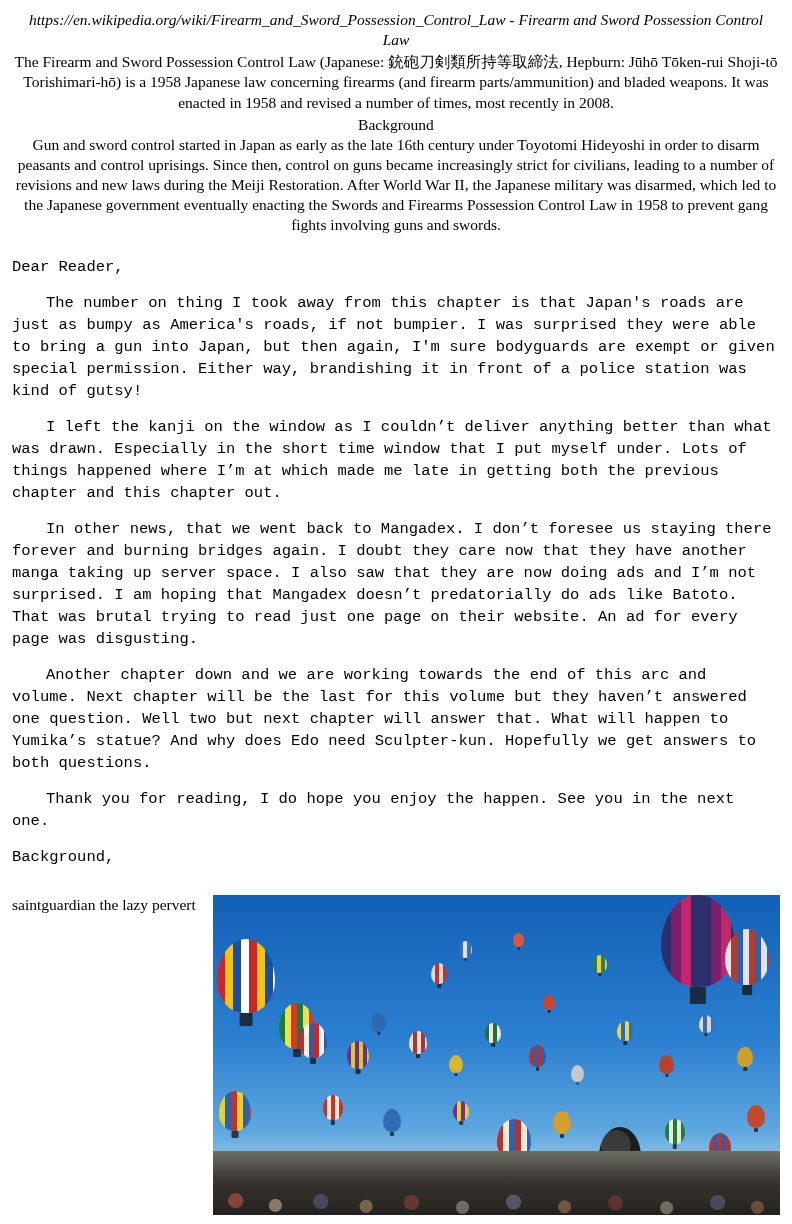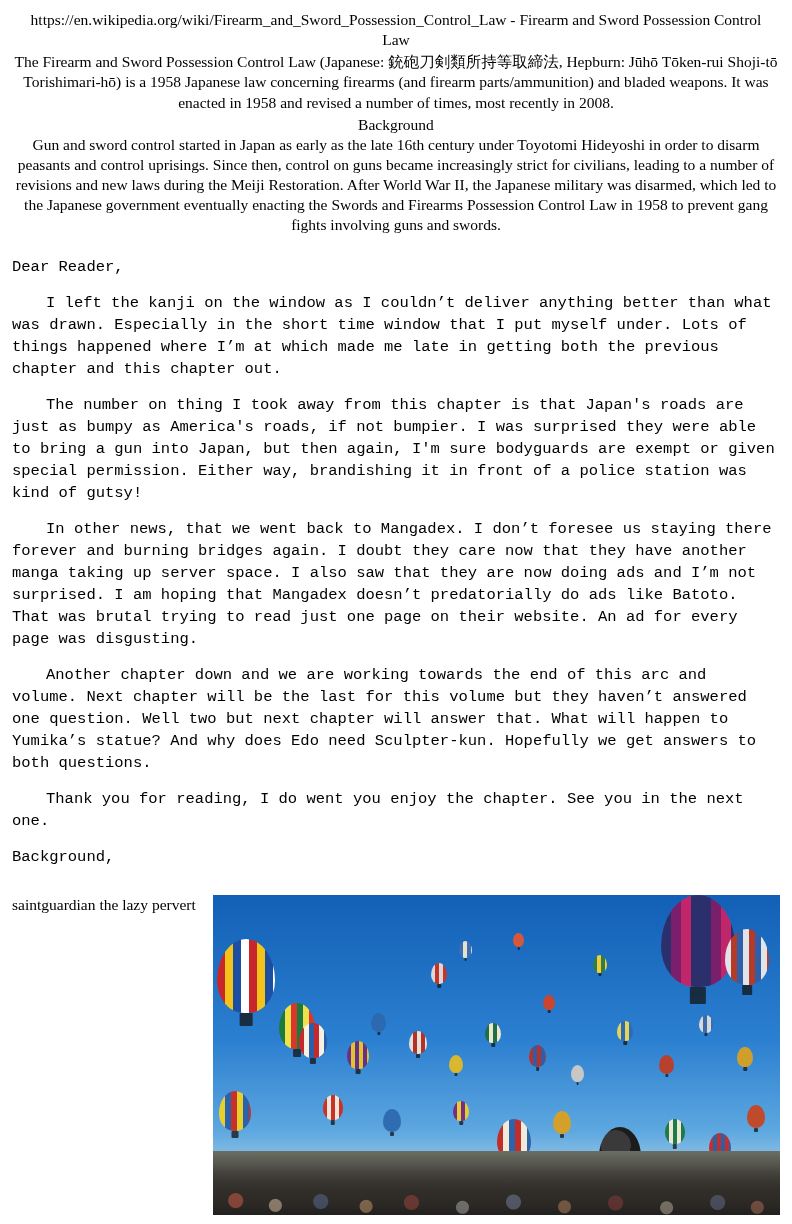--- a/index.html
+++ b/index.html
@@ -21,20 +21,21 @@
     box-sizing: border-box;
     padding: 10px 12px 0 12px;
   }
   .centered {
     text-align: center;
     font-size: 15.5px;
     line-height: 1.30;
   }
   .header-line {
     margin: 0 8px;
+    font-style: italic;
   }
   .intro {
     margin-top: 2px;
   }
   .section-title {
     margin-top: 2px;
   }
   .background-body {
     margin-top: 0px;
   }
@@ -132,25 +133,25 @@
 
   <div class="centered">
     <div class="header-line">https://en.wikipedia.org/wiki/Firearm_and_Sword_Possession_Control_Law - Firearm and Sword Possession Control Law</div>
     <div class="intro">The Firearm and Sword Possession Control Law (Japanese: 銃砲刀剣類所持等取締法, Hepburn: Jūhō Tōken-rui Shoji-tō Torishimari-hō) is a 1958 Japanese law concerning firearms (and firearm parts/ammunition) and bladed weapons. It was enacted in 1958 and revised a number of times, most recently in 2008.</div>
     <div class="section-title">Background</div>
     <div class="background-body">Gun and sword control started in Japan as early as the late 16th century under Toyotomi Hideyoshi in order to disarm peasants and control uprisings. Since then, control on guns became increasingly strict for civilians, leading to a number of revisions and new laws during the Meiji Restoration. After World War II, the Japanese military was disarmed, which led to the Japanese government eventually enacting the Swords and Firearms Possession Control Law in 1958 to prevent gang fights involving guns and swords.</div>
   </div>
 
   <div class="letter">
     <p>Dear Reader,</p>
+    <p class="indent">The number on thing I took away from this chapter is that Japan's roads are just as bumpy as America's roads, if not bumpier.  I was surprised they were able to bring a gun into Japan, but then again, I'm sure bodyguards are exempt or given special permission.  Either way, brandishing it in front of a police station was kind of gutsy!</p>
     <p class="indent">I left the kanji on the window as I couldn’t deliver anything better than what was drawn.  Especially in the short time window that I put myself under.  Lots of things happened where I’m at which made me late in getting both the previous chapter and this chapter out.</p>
-    <p class="indent">The number on thing I took away from this chapter is that Japan's roads are just as bumpy as America's roads, if not bumpier.  I was surprised they were able to bring a gun into Japan, but then again, I'm sure bodyguards are exempt or given special permission.  Either way, brandishing it in front of a police station was kind of gutsy!</p>
     <p class="indent">In other news, that we went back to Mangadex.  I don’t foresee us staying there forever and burning bridges again.  I doubt they care now that they have another manga taking up server space.  I also saw that they are now doing ads and I’m not surprised.  I am hoping that Mangadex doesn’t predatorially do ads like Batoto.  That was brutal trying to read just one page on their website.  An ad for every page was disgusting.</p>
     <p class="indent">Another chapter down and we are working towards the end of this arc and volume.  Next chapter will be the last for this volume but they haven’t answered one question.  Well two but next chapter will answer that.  What will happen to Yumika’s statue?  And why does Edo need Sculpter-kun.  Hopefully we get answers to both questions.</p>
-    <p class="indent">Thank you for reading, I do went you enjoy the chapter.  See you in the next one.</p>
+    <p class="indent">Thank you for reading, I do hope you enjoy the happen.  See you in the next one.</p>
     <p class="tight">Background,</p>
   </div>
 
   <div class="sig-block">
     <div>saintguardian the lazy pervert</div>
   </div>
 
   <div class="photo-wrap">
     <div class="sky"></div>
 

